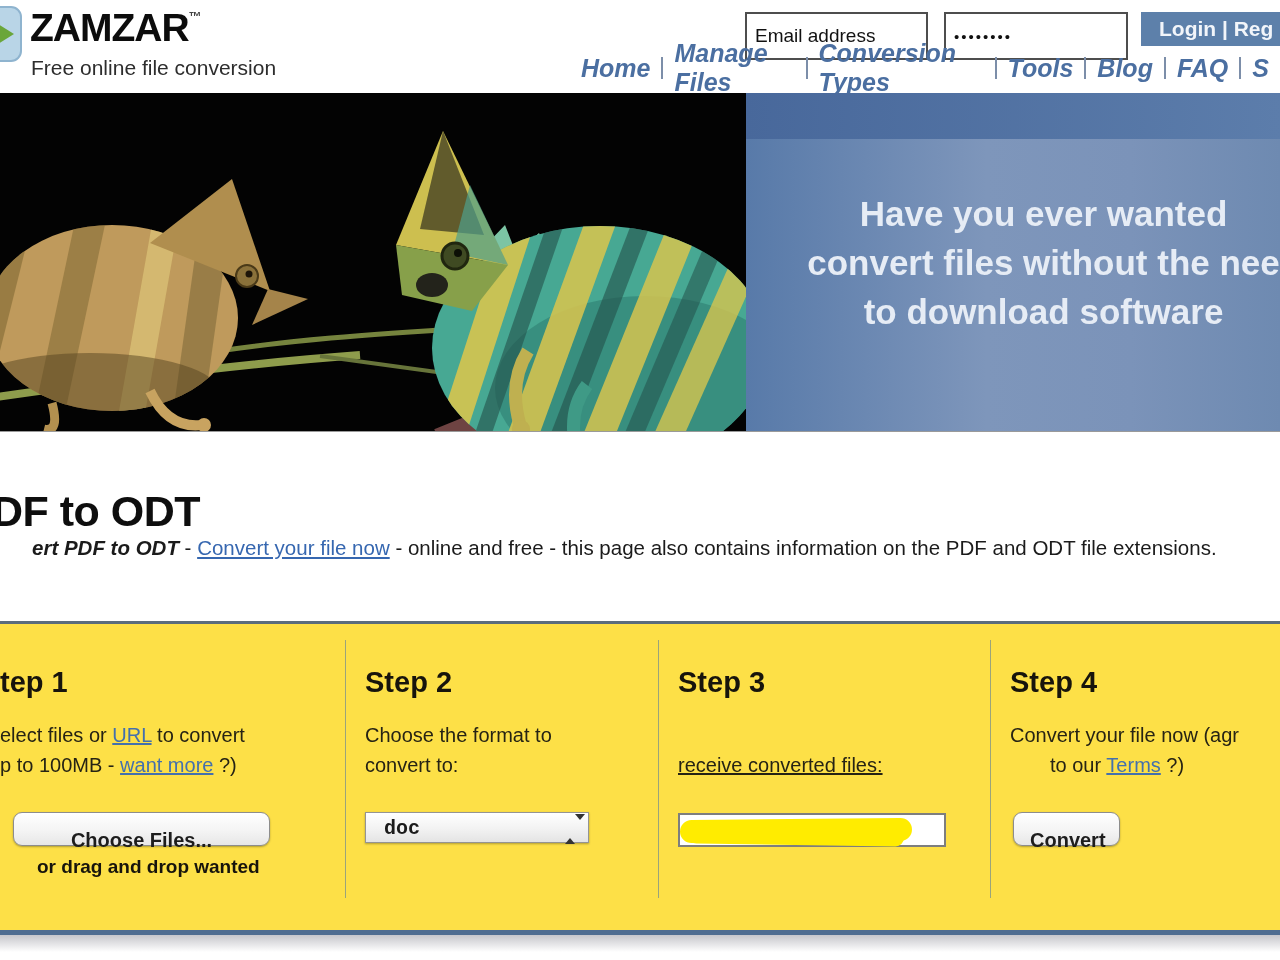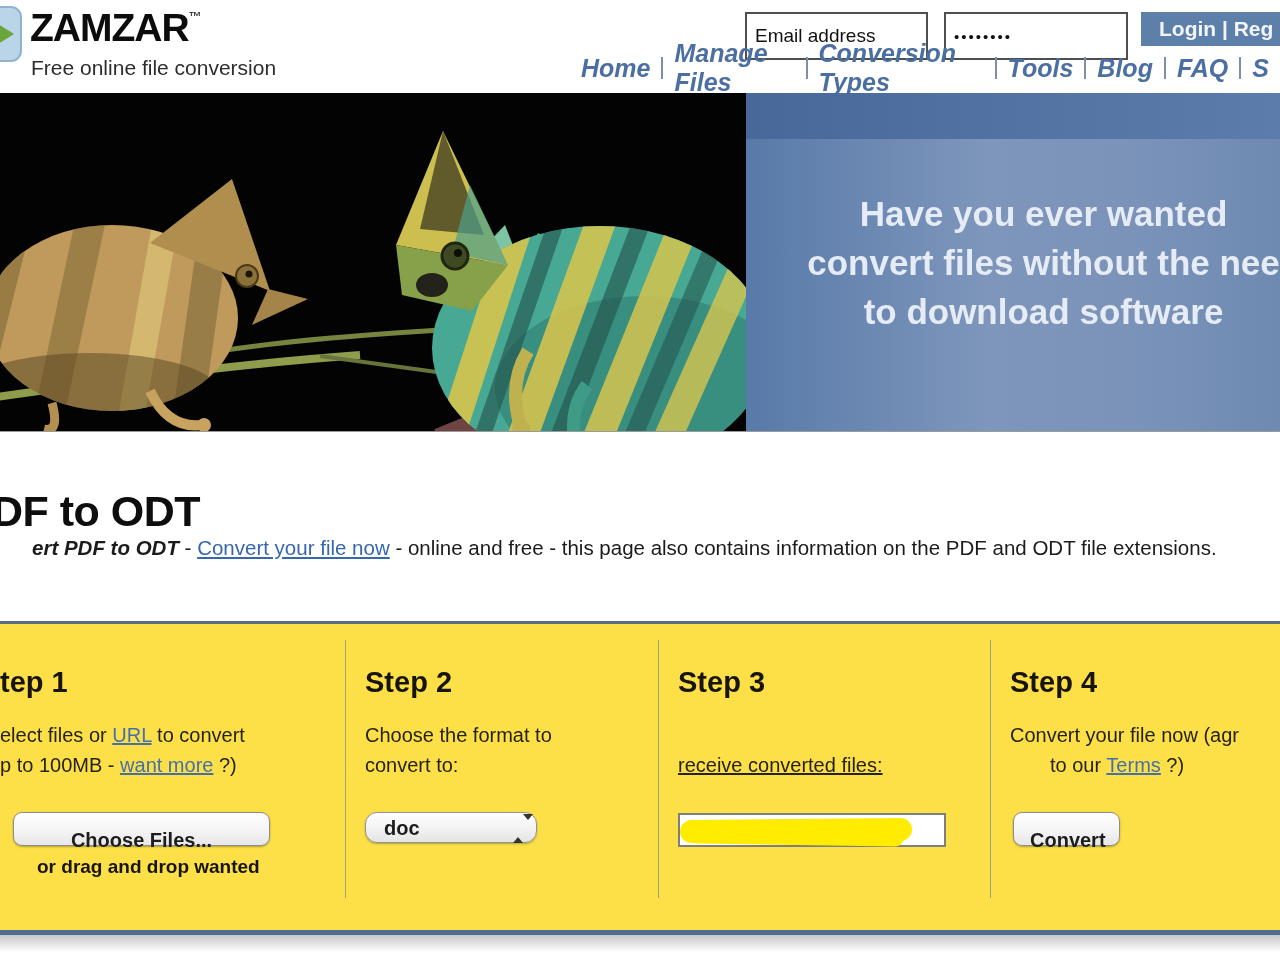--- a/index.html
+++ b/index.html
@@ -52,24 +52,24 @@
   .rule { position:absolute; left:0; top:621px; width:1280px; height:3px; background:#5a6d7d; }
   .steps { position:absolute; left:0; top:624px; width:1280px; height:306px; background:#fde047; }
   .vdiv { position:absolute; top:16px; width:1px; height:258px; background:#9aa47b; }
   .step-title { position:absolute; top:42px; font-size:29px; font-weight:bold; color:#17140c; }
   .step-line { position:absolute; font-size:20px; color:#262314; white-space:nowrap; }
   .steps a.step-link { color:#4470ad; text-decoration:underline; }
   .mac-btn { position:absolute; height:31px; border:1px solid #8d8d8d; border-radius:9px;
     background:linear-gradient(#ffffff, #f4f4f4 55%, #e7e7e7); box-shadow:0 1px 2px rgba(0,0,0,0.3);
     font-family:"Liberation Sans",sans-serif; font-size:20px; font-weight:bold; color:#1d1d1d;
     text-align:center; cursor:pointer; padding:16px; }
-  .select-box { position:absolute; left:365px; top:188px; width:172px; height:31px;
-    border:1px solid #949494; border-radius:12px;
+  .select-box { position:absolute; left:365px; top:188px; width:224px; height:31px;
+    border:1px solid #949494; border-radius:0;
     background:linear-gradient(#ffffff, #f2f2f2 55%, #e4e4e4); box-shadow:0 1px 2px rgba(0,0,0,0.3);
-    cursor:pointer; }
+    cursor:pointer;font-family:Liberation Mono, monospace; }
   .select-box .val { position:absolute; left:18px; top:4px; font-size:20px; font-weight:bold; color:#1b1b1b; }
   .spin { position:absolute; right:13px; top:7px; width:10px; }
   .spin .up { width:0; height:0; margin:0 auto 3px; border-bottom:6px solid #333;
     border-left:5px solid transparent; border-right:5px solid transparent; }
   .spin .down { width:0; height:0; margin:0 auto; border-top:6px solid #333;
     border-left:5px solid transparent; border-right:5px solid transparent; }
   .email-box { position:absolute; left:678px; top:189px; width:268px; height:34px;
     background:#ffffff; border:2px solid #7e7e7e; }
   .redact-mark { position:absolute; left:65px; top:23px; width:7px; height:5px; background:#3a3a30; border-radius:2px; }
   .redact-mark2 { position:absolute; left:125px; top:24px; width:10px; height:4px; background:#3a3a30; border-radius:2px; }

